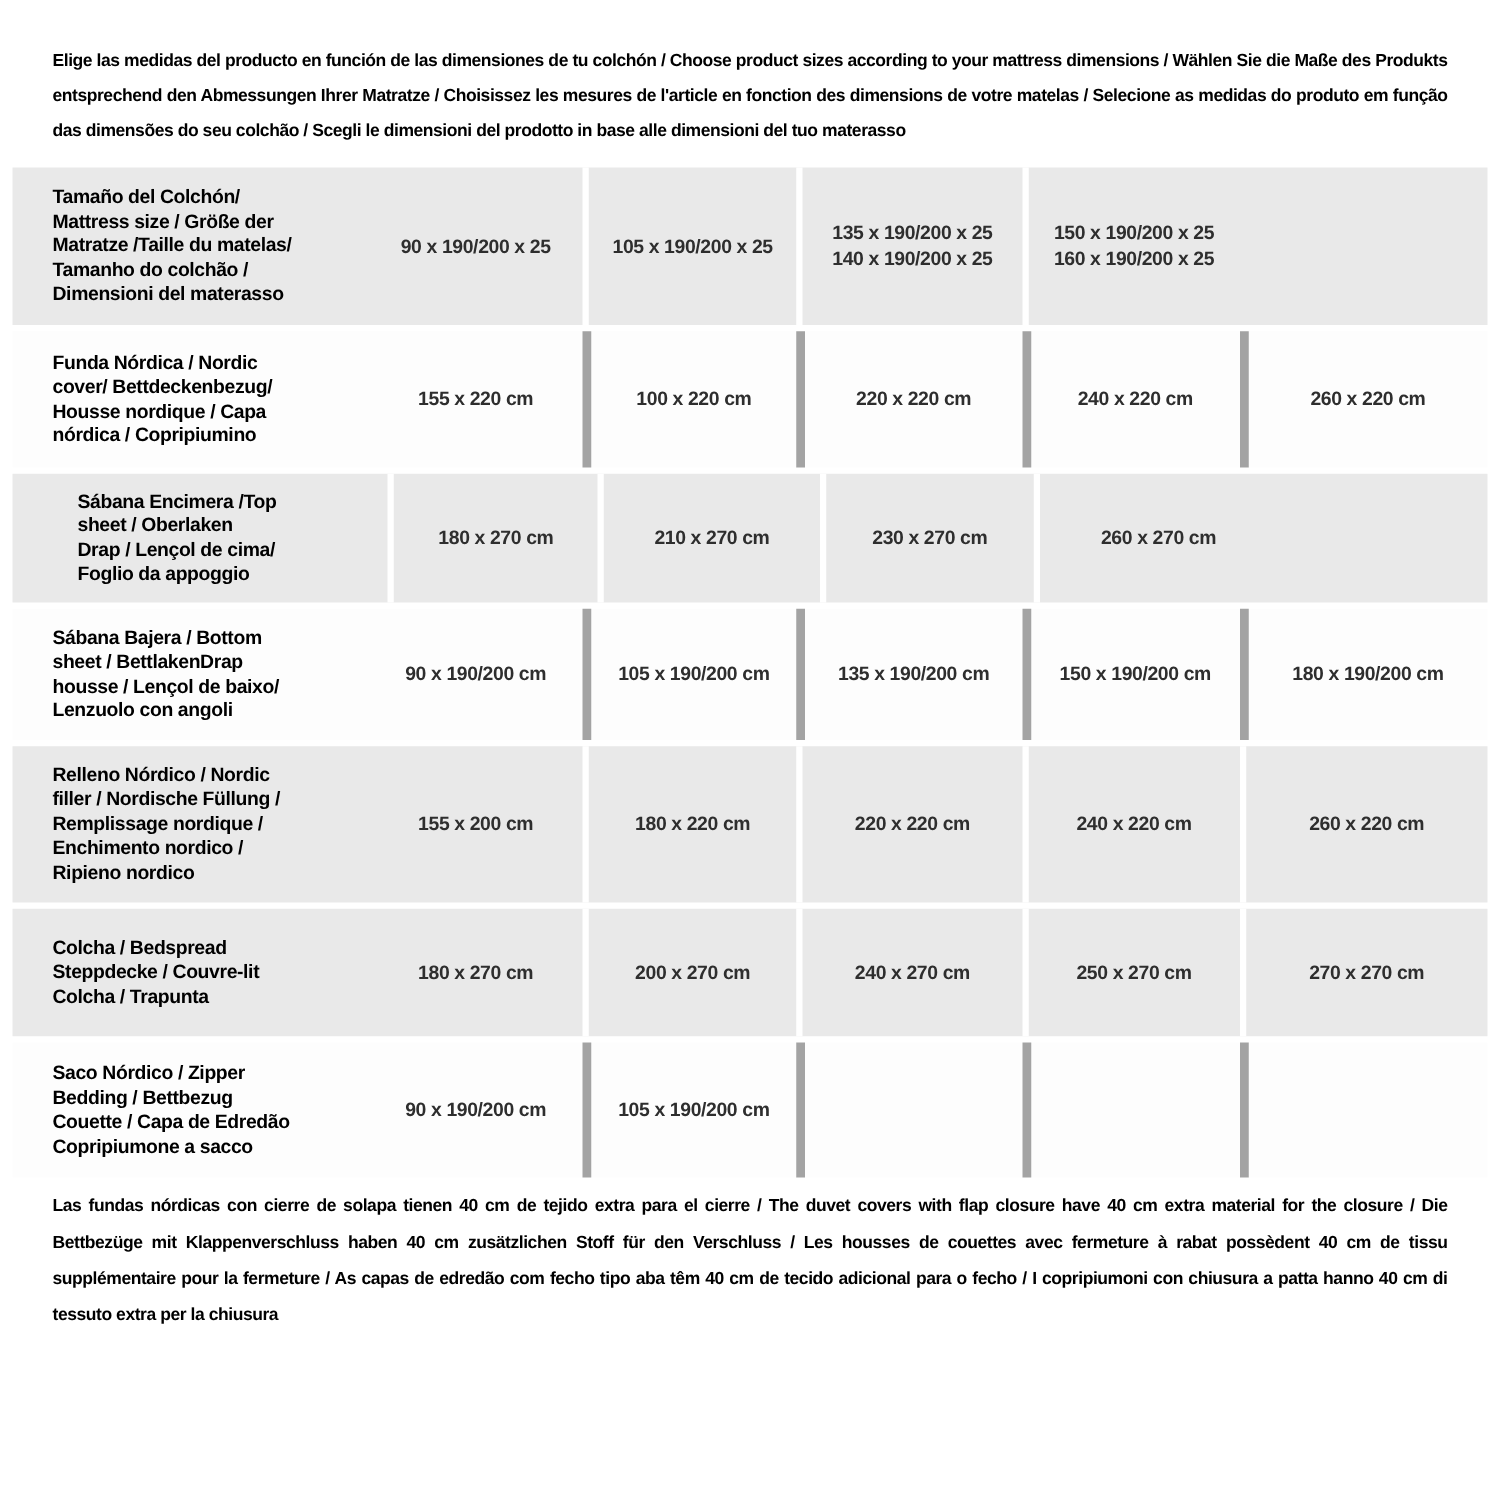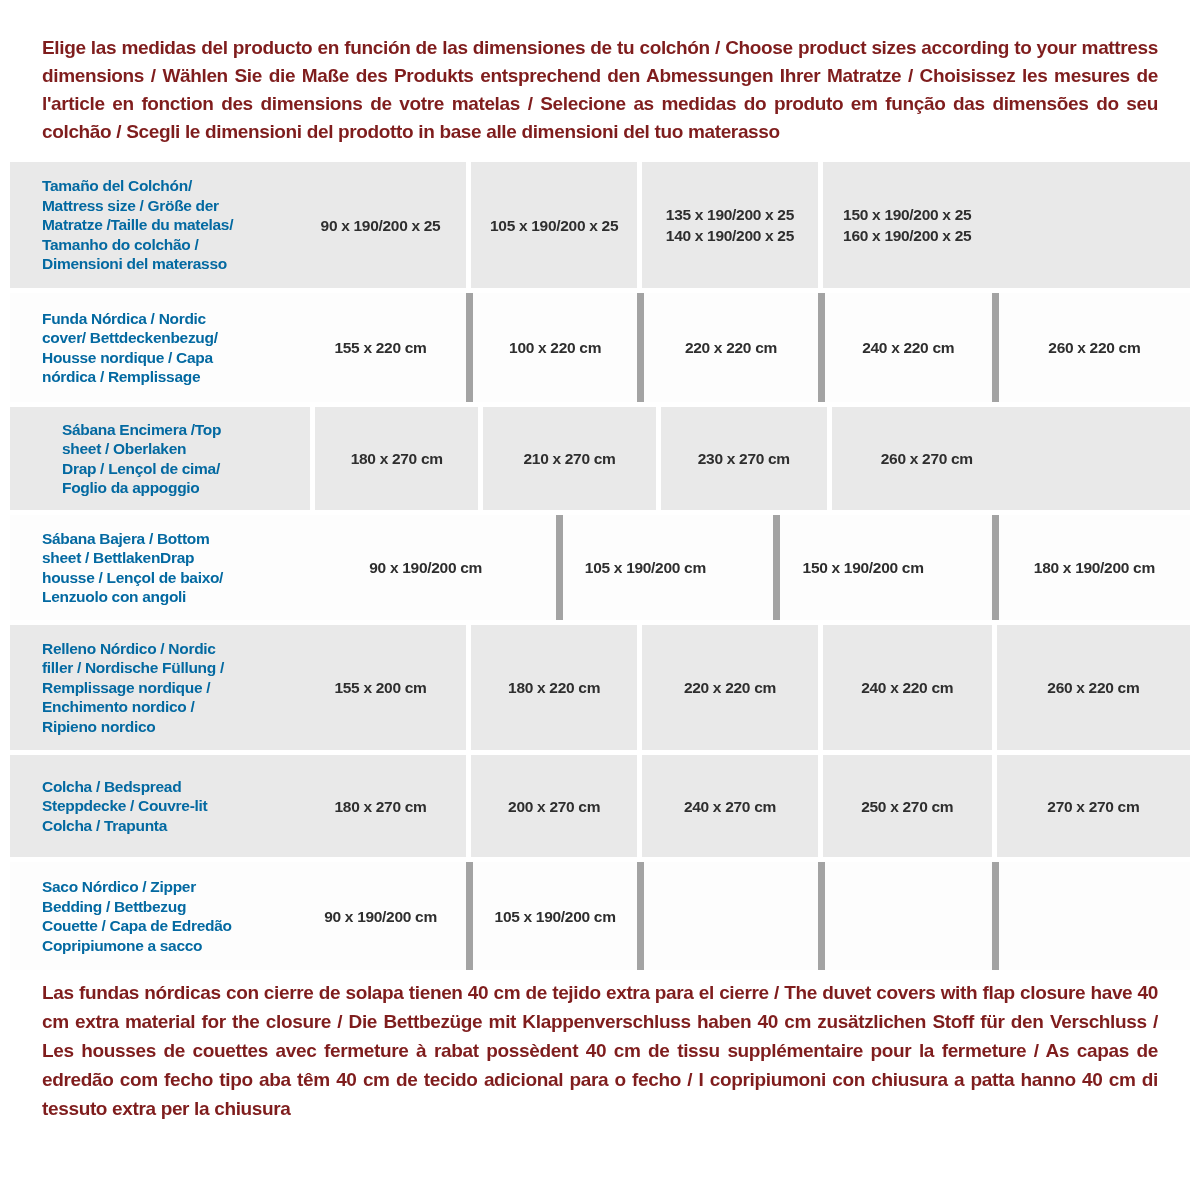--- a/index.html
+++ b/index.html
@@ -14,26 +14,26 @@
   }
   .page {
     width: 1200px;
     height: 1200px;
     box-sizing: border-box;
     padding-top: 34px;
     overflow: hidden;
   }
   .intro, .footnote {
     margin: 0 42px;
-    font-size: 19px;
+    font-size: 14px;
     font-weight: bold;
     line-height: 28px;
     letter-spacing: -0.35px;
     text-align: justify;
-    color: #7f1d1d;
+    color: #000000;
   }
   .size-table {
     margin: 16px 10px 8px 10px;
     width: 1180px;
   }
   .trow {
     display: flex;
     align-items: stretch;
     margin-bottom: 5px;
   }
@@ -45,21 +45,21 @@
     align-items: center;
   }
   .cell.label {
     flex: 0 0 24.15%;
     padding: 8px 6px 8px 32px;
     font-size: 15.5px;
     font-weight: bold;
     line-height: 19.5px;
     letter-spacing: -0.3px;
     white-space: pre-line;
-    color: #0369a1;
+    color: #000000;
   }
   .cell.value {
     justify-content: center;
     text-align: center;
     font-size: 15.5px;
     font-weight: bold;
     line-height: 21px;
     letter-spacing: -0.3px;
     white-space: pre-line;
     color: #2e2e2e;
@@ -71,21 +71,21 @@
   .cell.v4 { flex: 0 0 14.75%; }
   .cell.v5 { flex: 0 0 16.80%; }
   .trow.gray  .cell.value:not(.v1) { border-left: 5px solid #ffffff; }
   .trow.light .cell.value:not(.v1) { border-left: 7px solid #a3a3a3; }
   .r1 { min-height: 126px; }
   .r2 { min-height: 109px; }
   .r3 { min-height: 103px; padding-left: 20px; }
   .r4 { min-height: 105px; justify-content: space-between; }
   .r5 { min-height: 125px; }
   .r6 { min-height: 103px; }
-  .r7 { min-height: 102px; justify-content: flex-end; }
+  .r7 { min-height: 102px; }
   .r8 { min-height: 108px; }
   .footnote { line-height: 29px; margin-top: 8px; }
 </style>
 </head>
 <body>
 
 <div class="page">
 
   <p class="intro">Elige las medidas del producto en función de las dimensiones de tu colchón / Choose product sizes according to your mattress dimensions / Wählen Sie die Maße des Produkts entsprechend den Abmessungen Ihrer Matratze / Choisissez les mesures de l'article en fonction des dimensions de votre matelas / Selecione as medidas do produto em função das dimensões do seu colchão / Scegli le dimensioni del prodotto in base alle dimensioni del tuo materasso</p>
 
@@ -102,21 +102,21 @@
       <div class="cell value v3">135 x 190/200 x 25
 140 x 190/200 x 25</div>
       <div class="cell value v4">150 x 190/200 x 25
 160 x 190/200 x 25</div>
     </div>
 
     <div class="trow light r2">
       <div class="cell label">Funda Nórdica /  Nordic
 cover/ Bettdeckenbezug/
 Housse nordique  / Capa
-nórdica / Remplissage</div>
+nórdica / Copripiumino</div>
       <div class="cell value v1">155 x 220 cm</div>
       <div class="cell value v2">100 x 220 cm</div>
       <div class="cell value v3">220 x 220 cm</div>
       <div class="cell value v4">240 x 220 cm</div>
       <div class="cell value v5">260 x 220 cm</div>
     </div>
 
     <div class="trow gray r3">
       <div class="cell label">Sábana Encimera /Top
 sheet / Oberlaken
@@ -128,20 +128,21 @@
       <div class="cell value v5">260 x 270 cm</div>
     </div>
 
     <div class="trow light r4">
       <div class="cell label">Sábana Bajera / Bottom
 sheet / BettlakenDrap
 housse / Lençol de baixo/
 Lenzuolo con angoli</div>
       <div class="cell value v1">90 x 190/200 cm</div>
       <div class="cell value v2">105 x 190/200 cm</div>
+      <div class="cell value v3">135 x 190/200 cm</div>
       <div class="cell value v4">150 x 190/200 cm</div>
       <div class="cell value v5">180 x 190/200 cm</div>
     </div>
 
     <div class="trow gray r5">
       <div class="cell label">Relleno Nórdico / Nordic
 filler / Nordische Füllung /
 Remplissage nordique /
 Enchimento nordico /
 Ripieno nordico</div>

